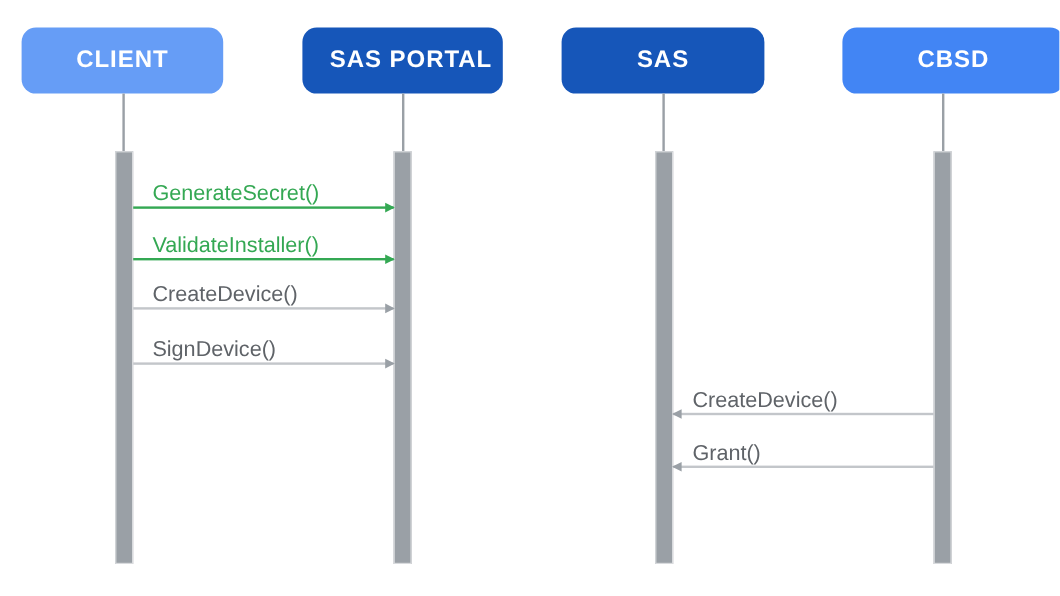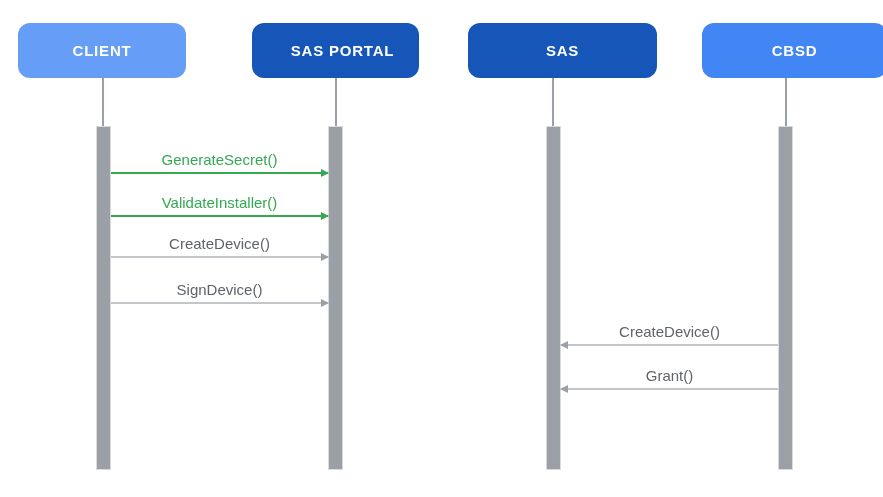--- a/index.html
+++ b/index.html
@@ -18,26 +18,26 @@
   .actor {
     position: absolute;
     top: 23px;
     height: 55px;
     border-radius: 12px;
     display: flex;
     align-items: center;
     justify-content: center;
     color: #ffffff;
     font-weight: bold;
-    font-size: 15px;
+    font-size: 20px;
     letter-spacing: 0.8px;
   }
   .actor-client     { left: 18px;  width: 168px; background: var(--client_blue); }
   .actor-sas-portal { left: 252px; width: 167px; background: var(--dark_blue); padding-left: 14px; }
-  .actor-sas        { left: 468px; width: 189px; background: var(--dark_blue); }
+  .actor-sas        { left: 468px; width: 169px; background: var(--dark_blue); }
   .actor-cbsd       { left: 702px; width: 185px; background: var(--cbsd_blue); }
 
   
   .lifeline {
     position: absolute;
     top: 78px;
     height: 48px;
     width: 2px;
     background: var(--stem_gray);
   }
@@ -57,24 +57,24 @@
   }
   .activation-client     { left: 96px; }
   .activation-sas-portal { left: 328px; }
   .activation-sas        { left: 546px; }
   .activation-cbsd       { left: 778px; }
 
   
   .msg { position: absolute; }
   .msg-label {
     position: absolute;
-    left: 0;
+    left: 16px;
     width: 100%;
-    text-align: center;
-    font-size: 15px;
+    text-align: left;
+    font-size: 18px;
     color: var(--text_gray);
     top: -21px;
     white-space: nowrap;
   }
   .msg.green .msg-label { color: var(--green); }
 
   .msg-line {
     position: absolute;
     left: 0;
     top: 0;

